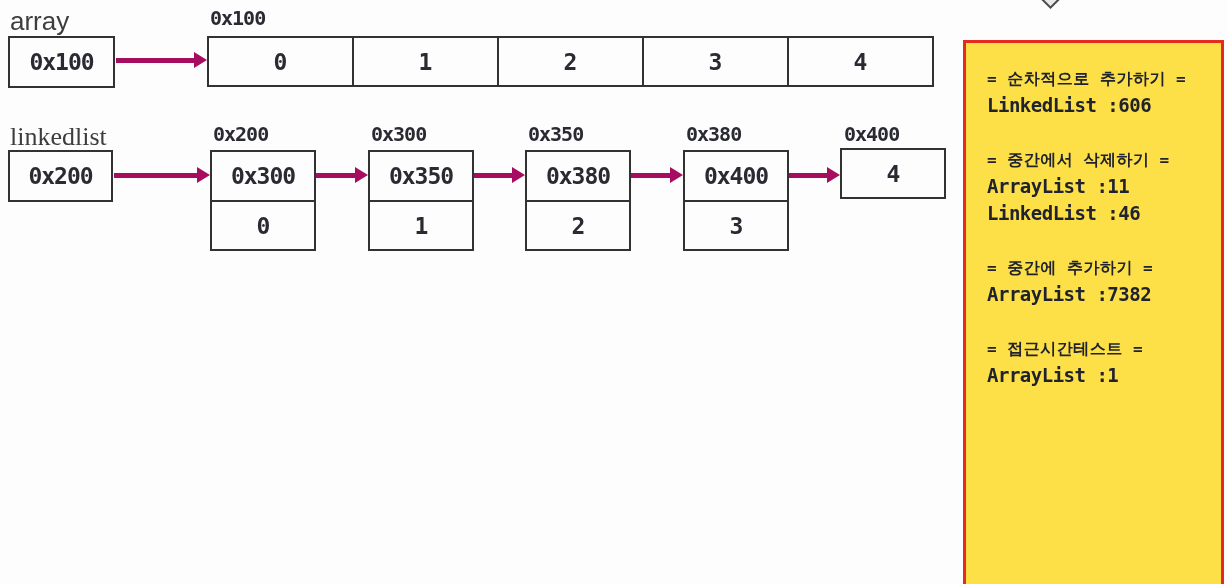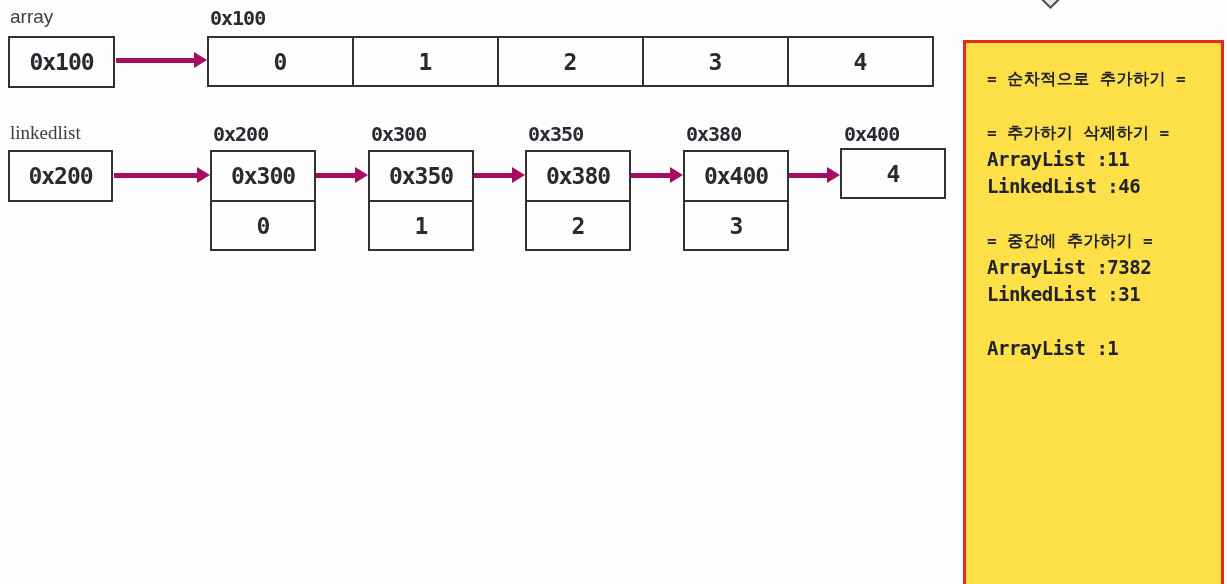--- a/index.html
+++ b/index.html
@@ -9,21 +9,21 @@
     width: 1227px;
     height: 584px;
     background: #fdfdfd;
     overflow: hidden;
     font-family: "DejaVu Sans Mono", "Liberation Mono", monospace;
     color: #26262e;
   }
   .sans-label {
     position: absolute;
     font-family: "Liberation Sans", "DejaVu Sans", sans-serif;
-    font-size: 19px;
+    font-size: 26px;
     color: #3d3d3d;
   }
   .addr-label {
     position: absolute;
     font-size: 20px;
     font-weight: bold;
     color: #2a2a32;
     letter-spacing: -1px;
   }
   .box {
@@ -203,31 +203,32 @@
 
   <div class="arrow" style="left:114px; top:173px; width:83px;"></div>
   <div class="arrow" style="left:316px; top:173px; width:39px;"></div>
   <div class="arrow" style="left:474px; top:173px; width:38px;"></div>
   <div class="arrow" style="left:631px; top:173px; width:39px;"></div>
   <div class="arrow" style="left:789px; top:173px; width:38px;"></div>
 
   <div class="results-panel">
     <div class="result-group">
       <div class="result-header">= 순차적으로 추가하기 =</div>
-    </div>
-    <div class="result-group">
-      <div class="result-header">= 추가하기 삭제하기 =</div>
+      <div class="result-line">LinkedList :606</div>
+    </div>
+    <div class="result-group">
+      <div class="result-header">= 중간에서 삭제하기 =</div>
       <div class="result-line">ArrayList :11</div>
       <div class="result-line">LinkedList :46</div>
     </div>
     <div class="result-group">
       <div class="result-header">= 중간에 추가하기 =</div>
       <div class="result-line">ArrayList :7382</div>
-      <div class="result-line">LinkedList :31</div>
-    </div>
-    <div class="result-group">
+    </div>
+    <div class="result-group">
+      <div class="result-header">= 접근시간테스트 =</div>
       <div class="result-line">ArrayList :1</div>
     </div>
   </div>
 
   <div class="cursor-diamond"></div>
 
 </div>
 
 </body></html>

